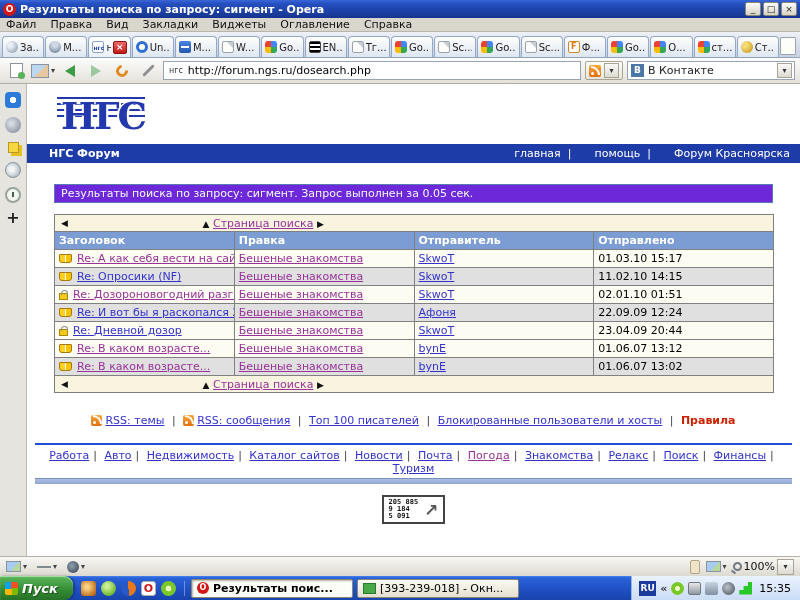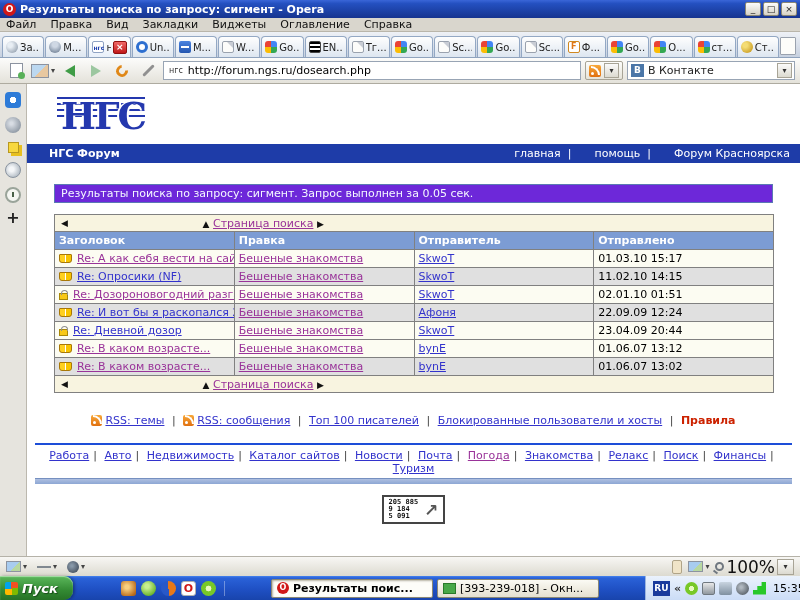--- a/index.html
+++ b/index.html
@@ -121,25 +121,25 @@
   .statusbar { height:20px; background:linear-gradient(#f8f7f4,#dcdad0); border-top:1px solid #b5b2a8; display:flex; align-items:center; padding:0 6px; gap:10px; }
   .sb-btn { display:flex; align-items:center; gap:2px; }
   .sb-img { width:15px; height:11px; border:1px solid #8c93a0; background:linear-gradient(135deg,#a8ccf0 0 55%,#b8d8a0 55%); }
   .sb-fit { width:14px; height:10px; position:relative; }
   .sb-fit::after { content:""; position:absolute; left:0; top:4px; width:14px; height:2px; background:#808890; }
   .sb-globe { width:12px; height:12px; border-radius:50%; background:radial-gradient(circle at 40% 40%,#8898a8 10%,#404a58 85%); }
   .sbright { margin-left:auto; display:flex; align-items:center; gap:6px; }
   .sb-elem { width:10px; height:14px; background:#f0e4c8; border:1px solid #b0a488; border-radius:2px; }
   .mag { width:9px; height:9px; border:2px solid #707880; border-radius:50%; position:relative; }
   .mag::after { content:""; position:absolute; left:-4px; top:7px; width:5px; height:2px; background:#707880; transform:rotate(40deg); }
-  .zoomtxt { font-size:17px; color:#111; }
+  .zoomtxt { font-size:11px; color:#111; }
   .zoomcaret { width:17px; height:16px; background:linear-gradient(#fbfbfa,#dcdad0); border:1px solid #a8a496; text-align:center; line-height:14px; font-size:8px; color:#333; }
 
   
-  .taskbar { height:24px; background:linear-gradient(180deg,#4684ee 0%,#2a62d8 8%,#1f50c4 55%,#1844ac 100%); display:flex; align-items:center;gap:40px; }
+  .taskbar { height:24px; background:linear-gradient(180deg,#4684ee 0%,#2a62d8 8%,#1f50c4 55%,#1844ac 100%); display:flex; align-items:center; }
   .start { height:24px; padding:0 15px 0 5px; background:linear-gradient(#5cb85c,#338a33 60%,#267226); border-radius:0 9px 9px 0; display:flex; align-items:center; gap:4px; color:#fff; font-weight:bold; font-style:italic; font-size:13px; text-shadow:1px 1px 1px #1a4a1a; box-shadow:inset 0 1px 1px #a8e0a8, 2px 0 3px rgba(0,0,0,.3); flex:none; }
   .flag { width:13px; height:13px; border-radius:2px; background:conic-gradient(#f25022 0 25%, #7fba00 0 50%, #ffb900 0 75%, #00a4ef 0); transform:rotate(0deg); }
   .ql { display:flex; align-items:center; gap:5px; padding:0 8px; border-right:1px solid rgba(255,255,255,.35); flex:none; }
   .qlicon { width:15px; height:15px; border-radius:50%; }
   .q-mask { background:radial-gradient(circle at 40% 40%,#f8d080 15%,#b86818 80%); border-radius:3px; }
   .q-smile { background:radial-gradient(circle at 40% 35%,#c8f090 15%,#58a818 85%); }
   .q-media { background:conic-gradient(#e87818 0 50%, #2858c8 0); }
   .q-opera { background:#fff; border:1px solid #b0b0b0; color:#d01818; font-weight:bold; font-size:11px; text-align:center; line-height:13px; border-radius:3px; }
   .q-icq { background:radial-gradient(circle at 50% 50%,#e8f8c0 0 25%,#78c828 30%); }
   .tasks { display:flex; align-items:center; gap:4px; padding:0 6px; flex:1; }

